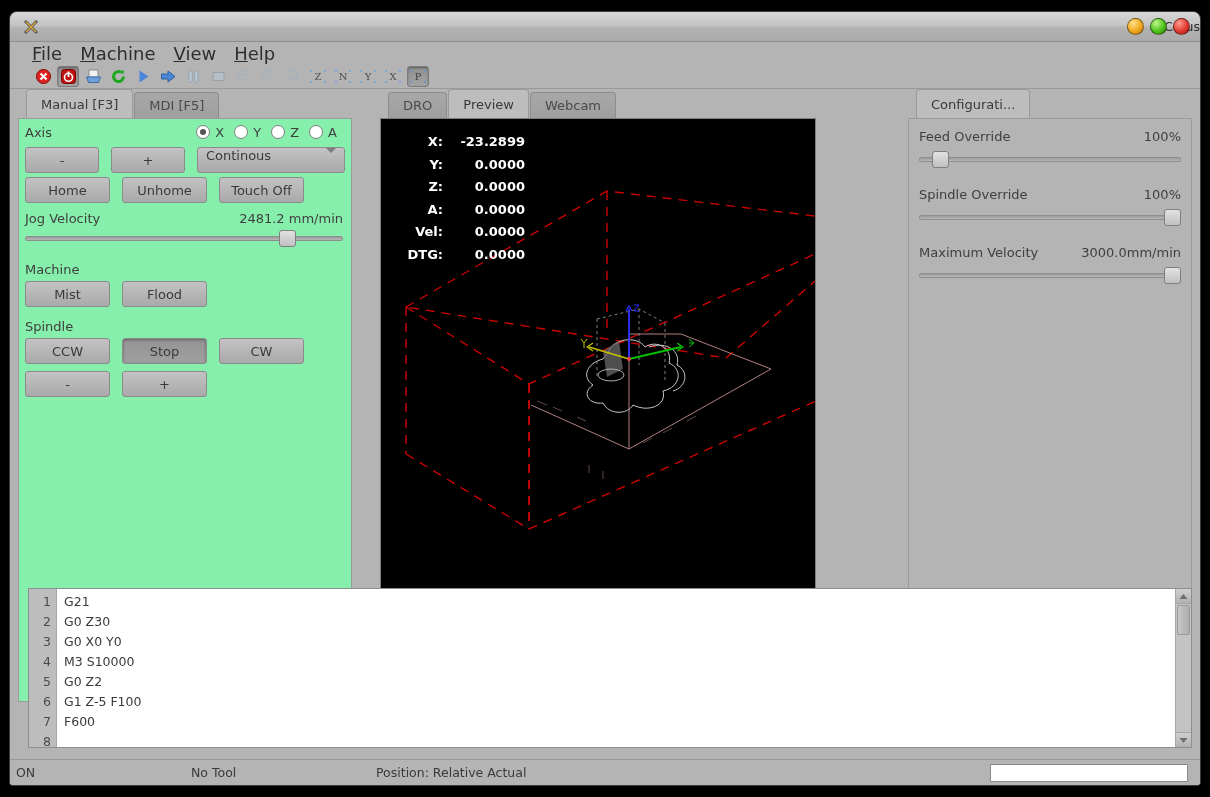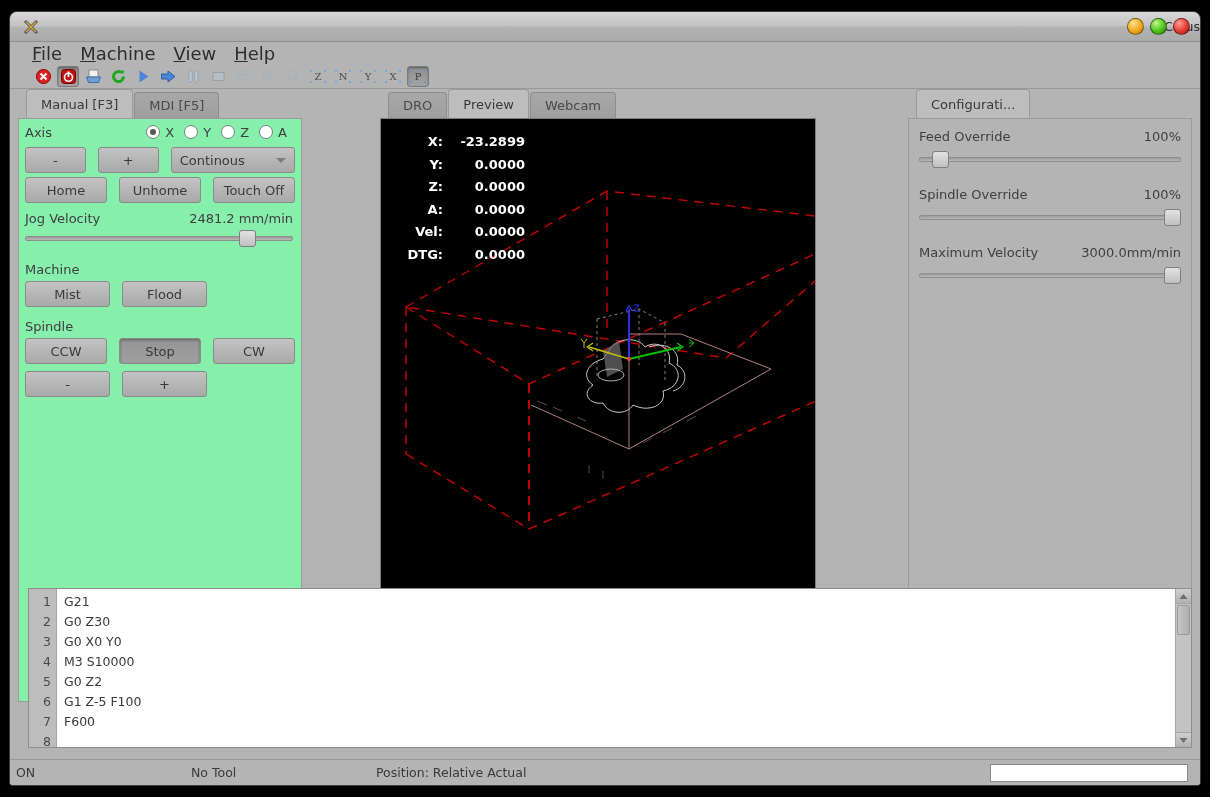--- a/index.html
+++ b/index.html
@@ -42,34 +42,34 @@
 
   
   .tabstrip{display:flex;align-items:flex-end;height:30px;padding-left:8px;}
   .tab{height:27px;line-height:25px;padding:0 14px;font-size:13px;color:#4a4a4a;
        border:1px solid #8d8d8d;border-bottom:none;border-radius:4px 4px 0 0;
        background:linear-gradient(to bottom,#a8a8a8,#9e9e9e);margin-right:1px;}
   .tab.active{background:#bdbdbd;color:#3a3a3a;height:30px;line-height:29px;
               border-color:#9a9a9a;}
 
   
-  #left{position:absolute;left:8px;top:0;width:284px;bottom:82px;}
+  #left{position:absolute;left:8px;top:0;width:334px;bottom:82px;}
   #left-page{position:absolute;left:0;right:0;top:29px;bottom:0;
              background:#86efac;border:1px solid #9b9b9b;}
   .section-label{font-size:13px;color:#3f3f3f;padding:6px 0 2px 6px;}
   .row{display:flex;gap:12px;padding:2px 6px;}
   .btn{height:26px;background:linear-gradient(to bottom,#c3c3c3,#a9a9a9);
        border:1px solid #8b8b8b;border-radius:3px;font-size:13px;color:#3a3a3a;
        display:flex;align-items:center;justify-content:center;}
   .btn.pressed{background:linear-gradient(to bottom,#949494,#a0a0a0);
                box-shadow:inset 0 1px 3px rgba(0,0,0,.35);}
   .btn.w85{width:85px;}
   .combo{width:168px;height:26px;background:linear-gradient(to bottom,#c3c3c3,#a9a9a9);
          border:1px solid #8b8b8b;border-radius:3px;font-size:13px;color:#3a3a3a;
-         display:flex;align-items:center;padding:0 8px;position:relative;}
+         display:flex;padding:0 8px;position:relative;}
   .combo .caret{position:absolute;right:8px;width:0;height:0;
                 border-left:5px solid transparent;border-right:5px solid transparent;
                 border-top:5px solid #7d7d7d;}
   .axis-row{display:flex;align-items:center;padding:0 6px;height:26px;}
   .axis-radios{margin-left:auto;display:flex;align-items:center;gap:2px;}
   .radio{width:14px;height:14px;border-radius:50%;background:#fff;
          border:1px solid #7e7e7e;display:flex;align-items:center;justify-content:center;}
   .radio i{width:6px;height:6px;border-radius:50%;background:#555;display:none;}
   .radio.on i{display:block;}
   .axis-lbl{font-size:13px;color:#3f3f3f;margin:0 8px 0 3px;}

